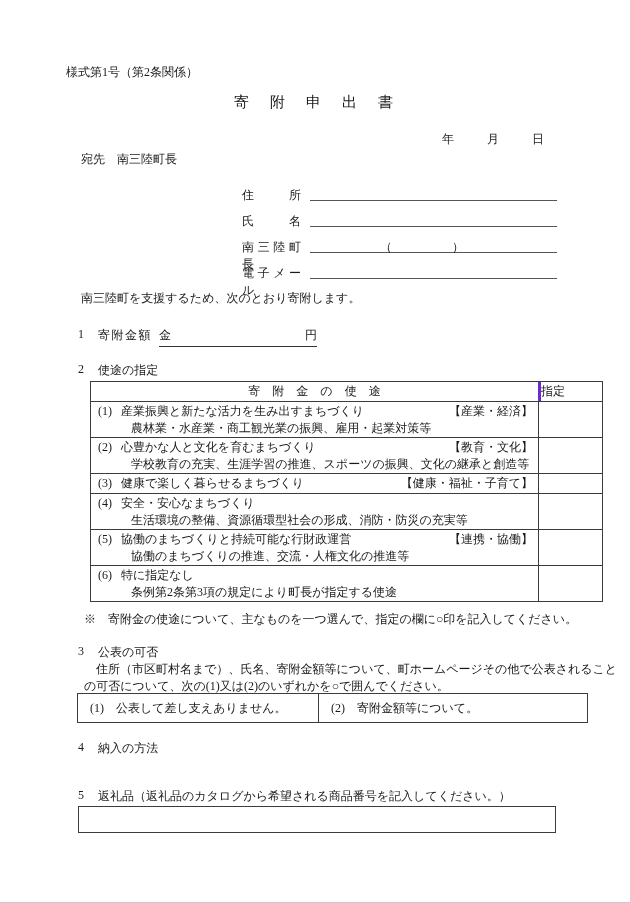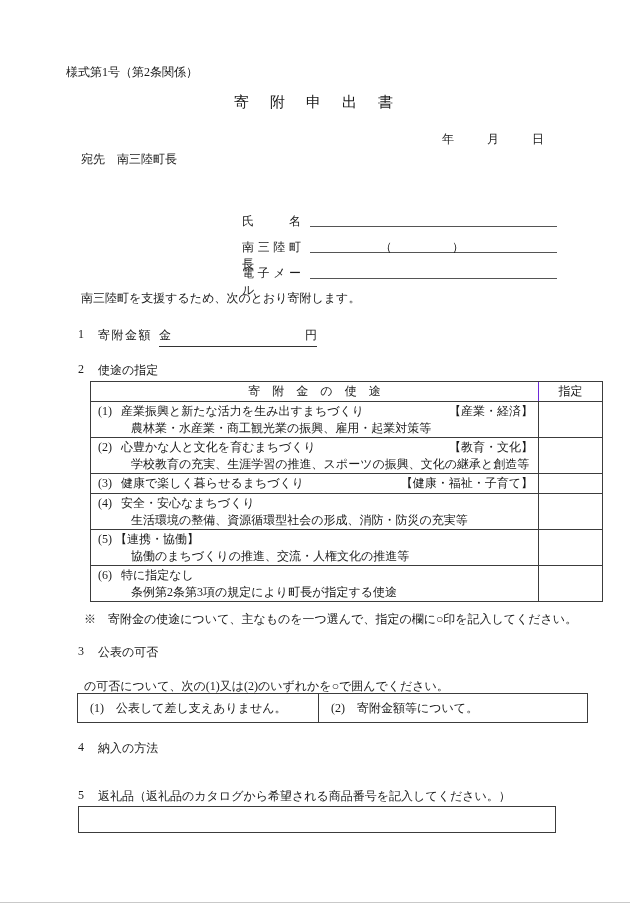--- a/index.html
+++ b/index.html
@@ -56,22 +56,22 @@
   .usage-table {
     left:75px; top:381px; width:513px;
     border:1px solid #3c3c3c;
     margin-left:15px;
   }
   .ut-header { display:flex; height:19px; }
   .ut-header-main {
     flex:1; text-align:center; line-height:19px;
   }
   .ut-header-des {
-    width:64px; border-left:1px solid #6d28d9;
-    text-align:center; line-height:19px;
+    width:64px; border-left:3px solid #6d28d9;
+    text-align:left; line-height:19px;
   }
   .ut-row { display:flex; border-top:1px solid #3c3c3c; }
   .ut-main { flex:1; padding:1px 0; }
   .ut-line1 { display:flex; line-height:17px; }
   .ut-num { width:24px; padding-left:7px; flex:none; }
   .ut-title { flex:1; padding-left:6px; }
   .ut-tag { padding-right:5px; flex:none; }
   .ut-line2 { line-height:16px; padding-left:40px; }
   .ut-des { width:64px; border-left:1px solid #3c3c3c; }
 
@@ -109,20 +109,24 @@
   <div class="abs form-title">寄　附　申　出　書</div>
 
   <div class="abs date-line">
     <span>年</span>
     <span>月</span>
     <span>日</span>
   </div>
 
   <div class="abs recipient">宛先　南三陸町長</div>
 
+  <div class="abs field-row" style="left:0;top:187px;width:100%;">
+    <span class="field-label">住所</span>
+    <span class="field-line"></span>
+  </div>
   <div class="abs field-row" style="left:0;top:213px;width:100%;">
     <span class="field-label">氏名</span>
     <span class="field-line"></span>
   </div>
   <div class="abs field-row" style="left:0;top:239px;width:100%;">
     <span class="field-label">南三陸町長</span>
     <span class="field-line">
       <span class="paren-group">（　　　　　）</span>
     </span>
   </div>
@@ -196,20 +200,21 @@
         </div>
         <div class="ut-line2">生活環境の整備、資源循環型社会の形成、消防・防災の充実等</div>
       </div>
       <div class="ut-des"></div>
     </div>
 
     <div class="ut-row">
       <div class="ut-main">
         <div class="ut-line1">
           <span class="ut-num">(5)</span>
+          <span class="ut-title">協働のまちづくりと持続可能な行財政運営</span>
           <span class="ut-tag">【連携・協働】</span>
         </div>
         <div class="ut-line2">協働のまちづくりの推進、交流・人権文化の推進等</div>
       </div>
       <div class="ut-des"></div>
     </div>
 
     <div class="ut-row">
       <div class="ut-main">
         <div class="ut-line1">
@@ -222,20 +227,21 @@
       <div class="ut-des"></div>
     </div>
   </div>
 
   <div class="abs note">※　寄附金の使途について、主なものを一つ選んで、指定の欄に○印を記入してください。</div>
 
   <div class="abs s3-heading num-heading">
     <span class="h-num">3</span>
     <span>公表の可否</span>
   </div>
+  <div class="abs s3-line1">住所（市区町村名まで）、氏名、寄附金額等について、町ホームページその他で公表されること</div>
   <div class="abs s3-line2">の可否について、次の(1)又は(2)のいずれかを○で囲んでください。</div>
 
   <div class="abs choice-table">
     <div class="choice-cell c1">
       <span class="choice-num">(1)</span>
       <span>公表して差し支えありません。</span>
     </div>
     <div class="choice-cell c2">
       <span class="choice-num">(2)</span>
       <span>寄附金額等について。</span>

